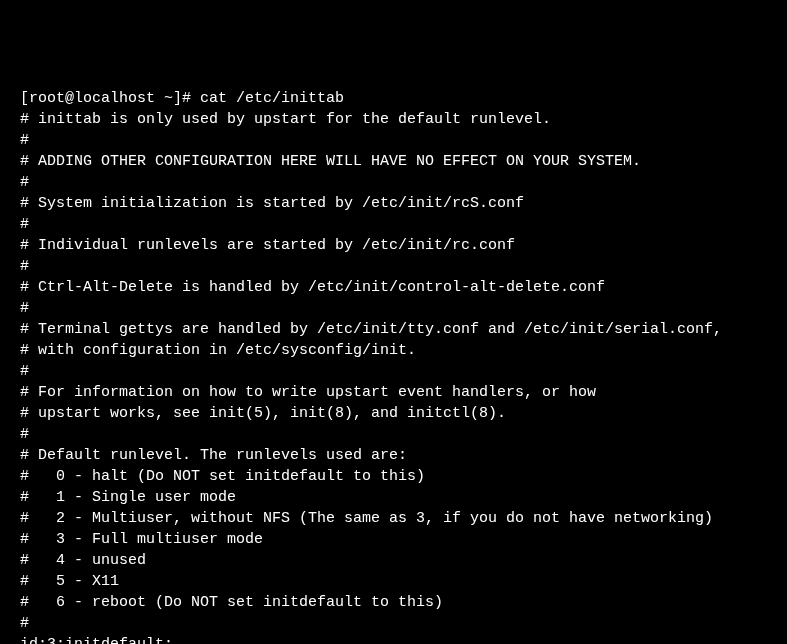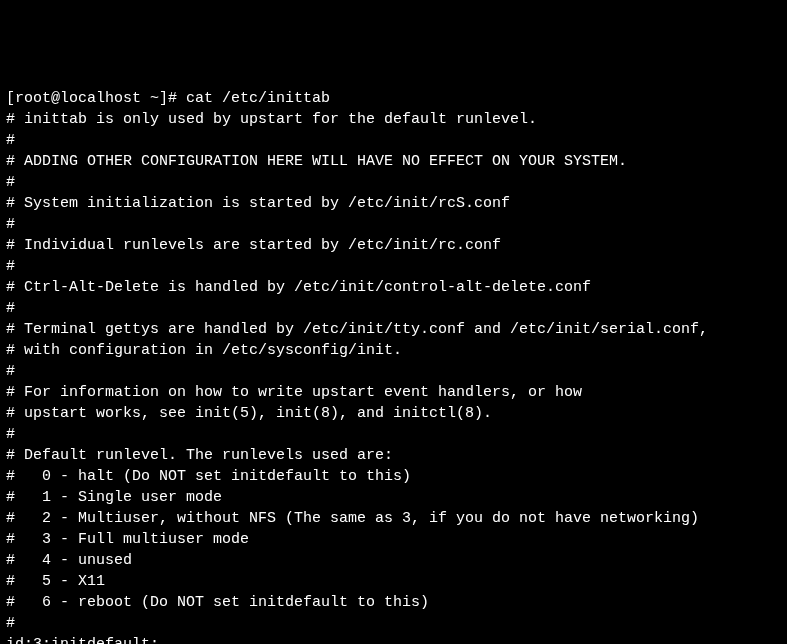--- a/index.html
+++ b/index.html
@@ -14,20 +14,21 @@
       font-size: 15px;
       line-height: 21px;
       padding: 4px 6px;
       width: 787px;
       height: 644px;
       overflow: hidden;
       white-space: pre;
     }
     .term-line {
       display: block;
+      margin-left: 14px;
     }
   </style>
 </head>
 <body>
 
 
 
 <div><span class="term-line">[root@localhost ~]# cat /etc/inittab</span><span class="term-line"># inittab is only used by upstart for the default runlevel.</span><span class="term-line">#</span><span class="term-line"># ADDING OTHER CONFIGURATION HERE WILL HAVE NO EFFECT ON YOUR SYSTEM.</span><span class="term-line">#</span><span class="term-line"># System initialization is started by /etc/init/rcS.conf</span><span class="term-line">#</span><span class="term-line"># Individual runlevels are started by /etc/init/rc.conf</span><span class="term-line">#</span><span class="term-line"># Ctrl-Alt-Delete is handled by /etc/init/control-alt-delete.conf</span><span class="term-line">#</span><span class="term-line"># Terminal gettys are handled by /etc/init/tty.conf and /etc/init/serial.conf,</span><span class="term-line"># with configuration in /etc/sysconfig/init.</span><span class="term-line">#</span><span class="term-line"># For information on how to write upstart event handlers, or how</span><span class="term-line"># upstart works, see init(5), init(8), and initctl(8).</span><span class="term-line">#</span><span class="term-line"># Default runlevel. The runlevels used are:</span><span class="term-line">#   0 - halt (Do NOT set initdefault to this)</span><span class="term-line">#   1 - Single user mode</span><span class="term-line">#   2 - Multiuser, without NFS (The same as 3, if you do not have networking)</span><span class="term-line">#   3 - Full multiuser mode</span><span class="term-line">#   4 - unused</span><span class="term-line">#   5 - X11</span><span class="term-line">#   6 - reboot (Do NOT set initdefault to this)</span><span class="term-line">#</span><span class="term-line">id:3:initdefault:</span></div>
 
 

